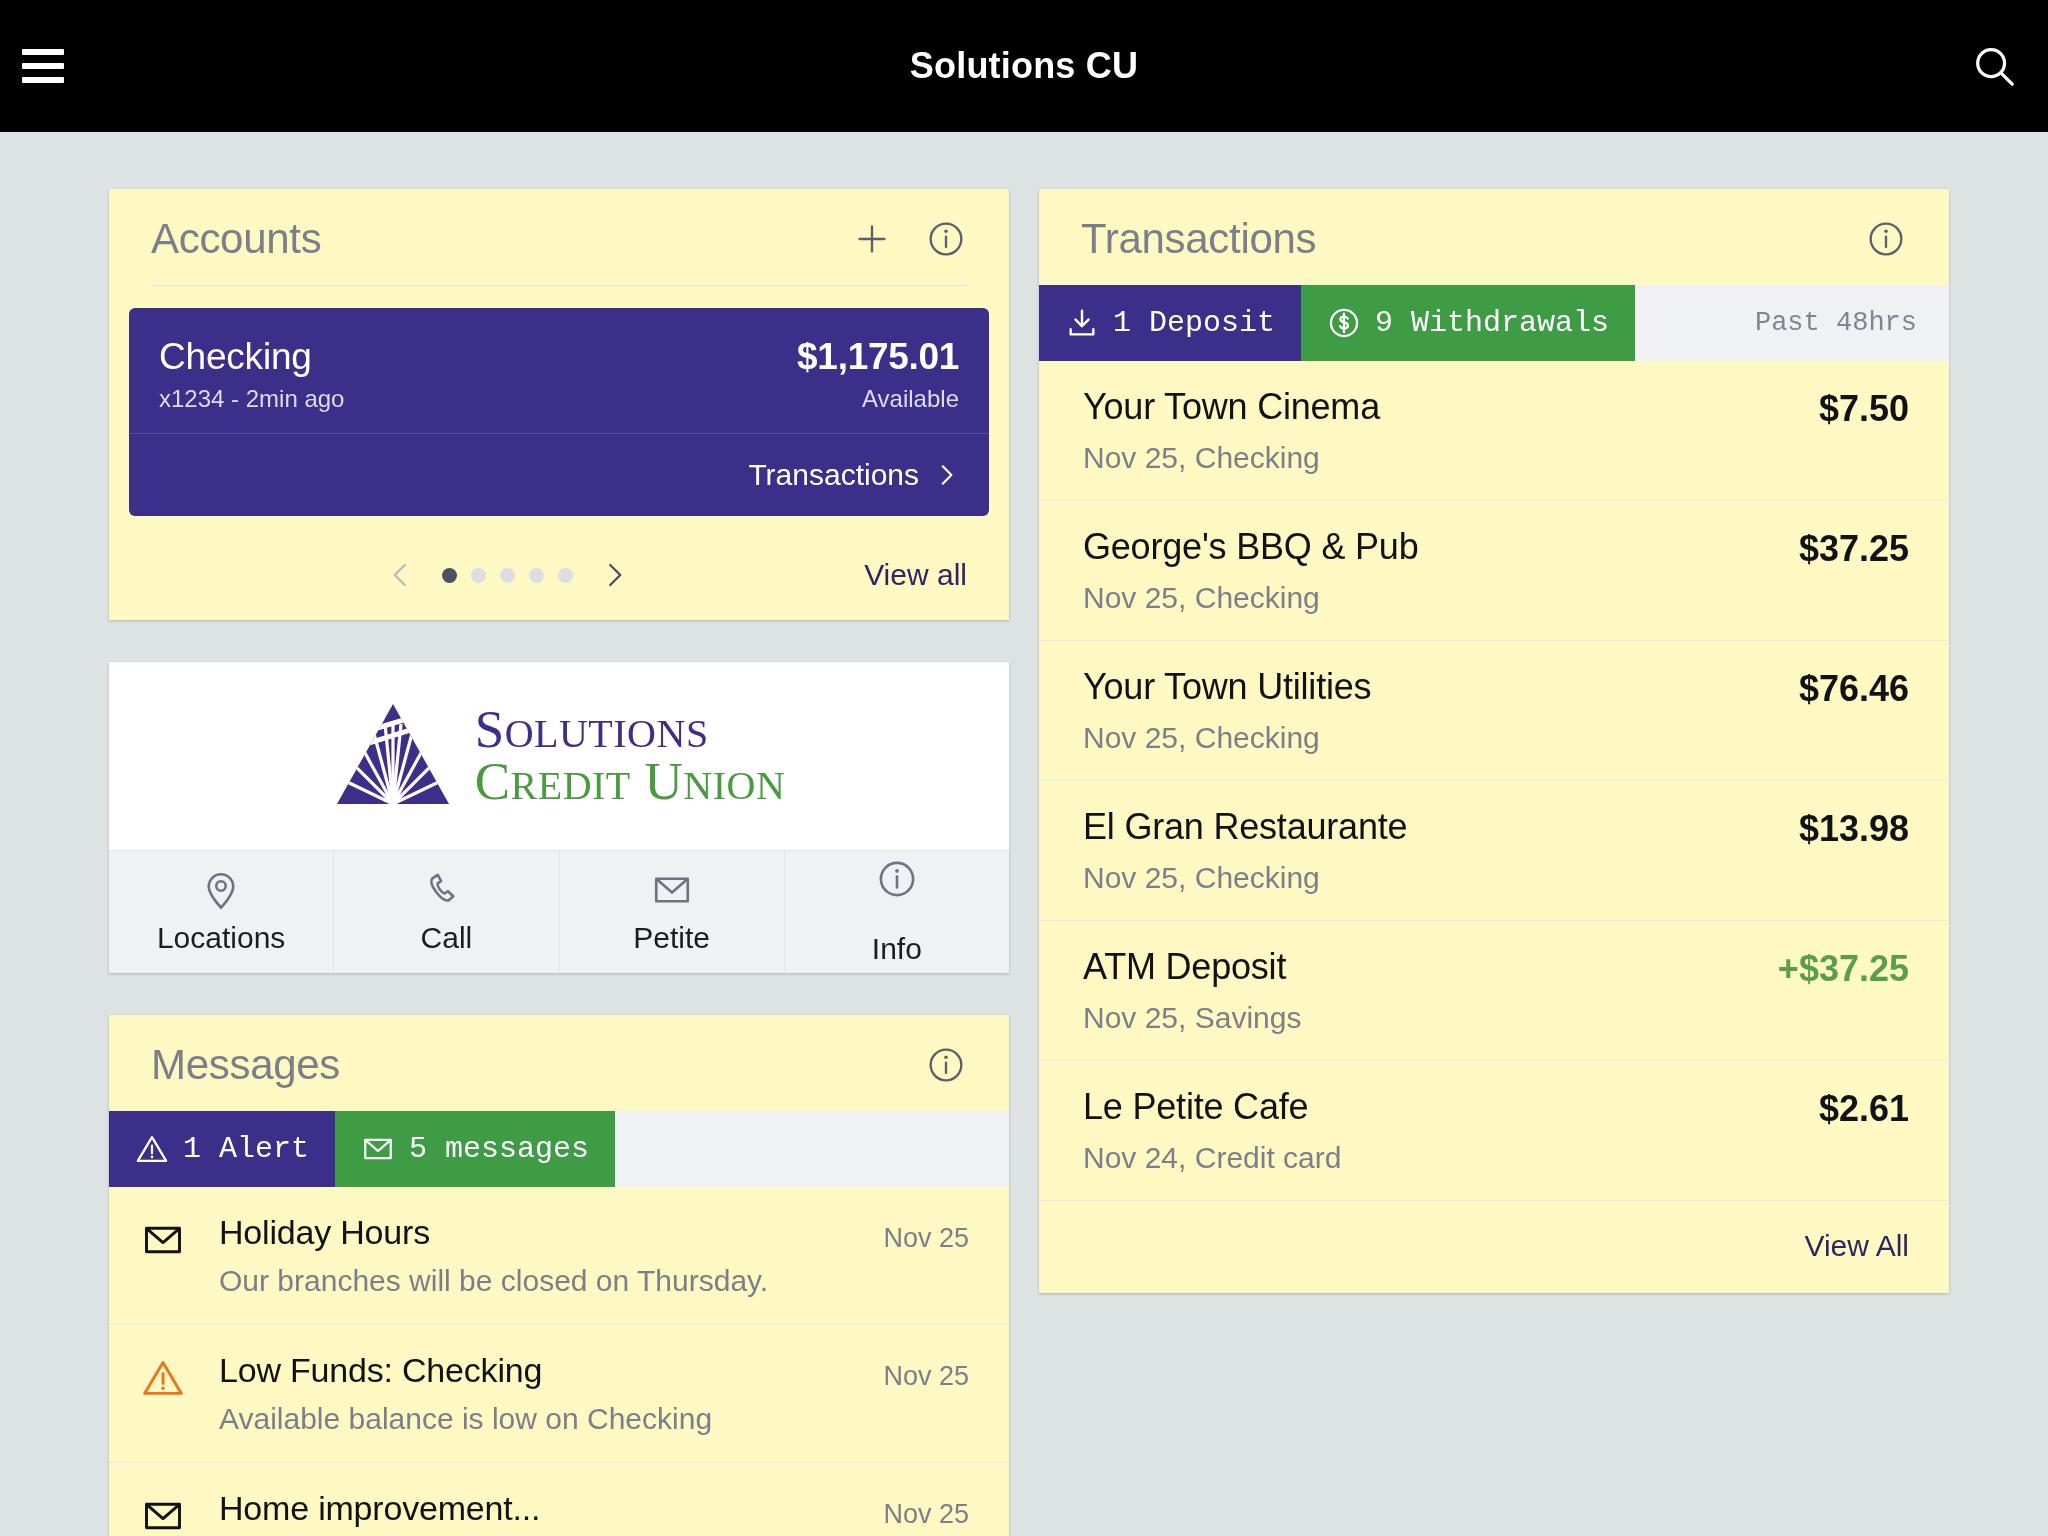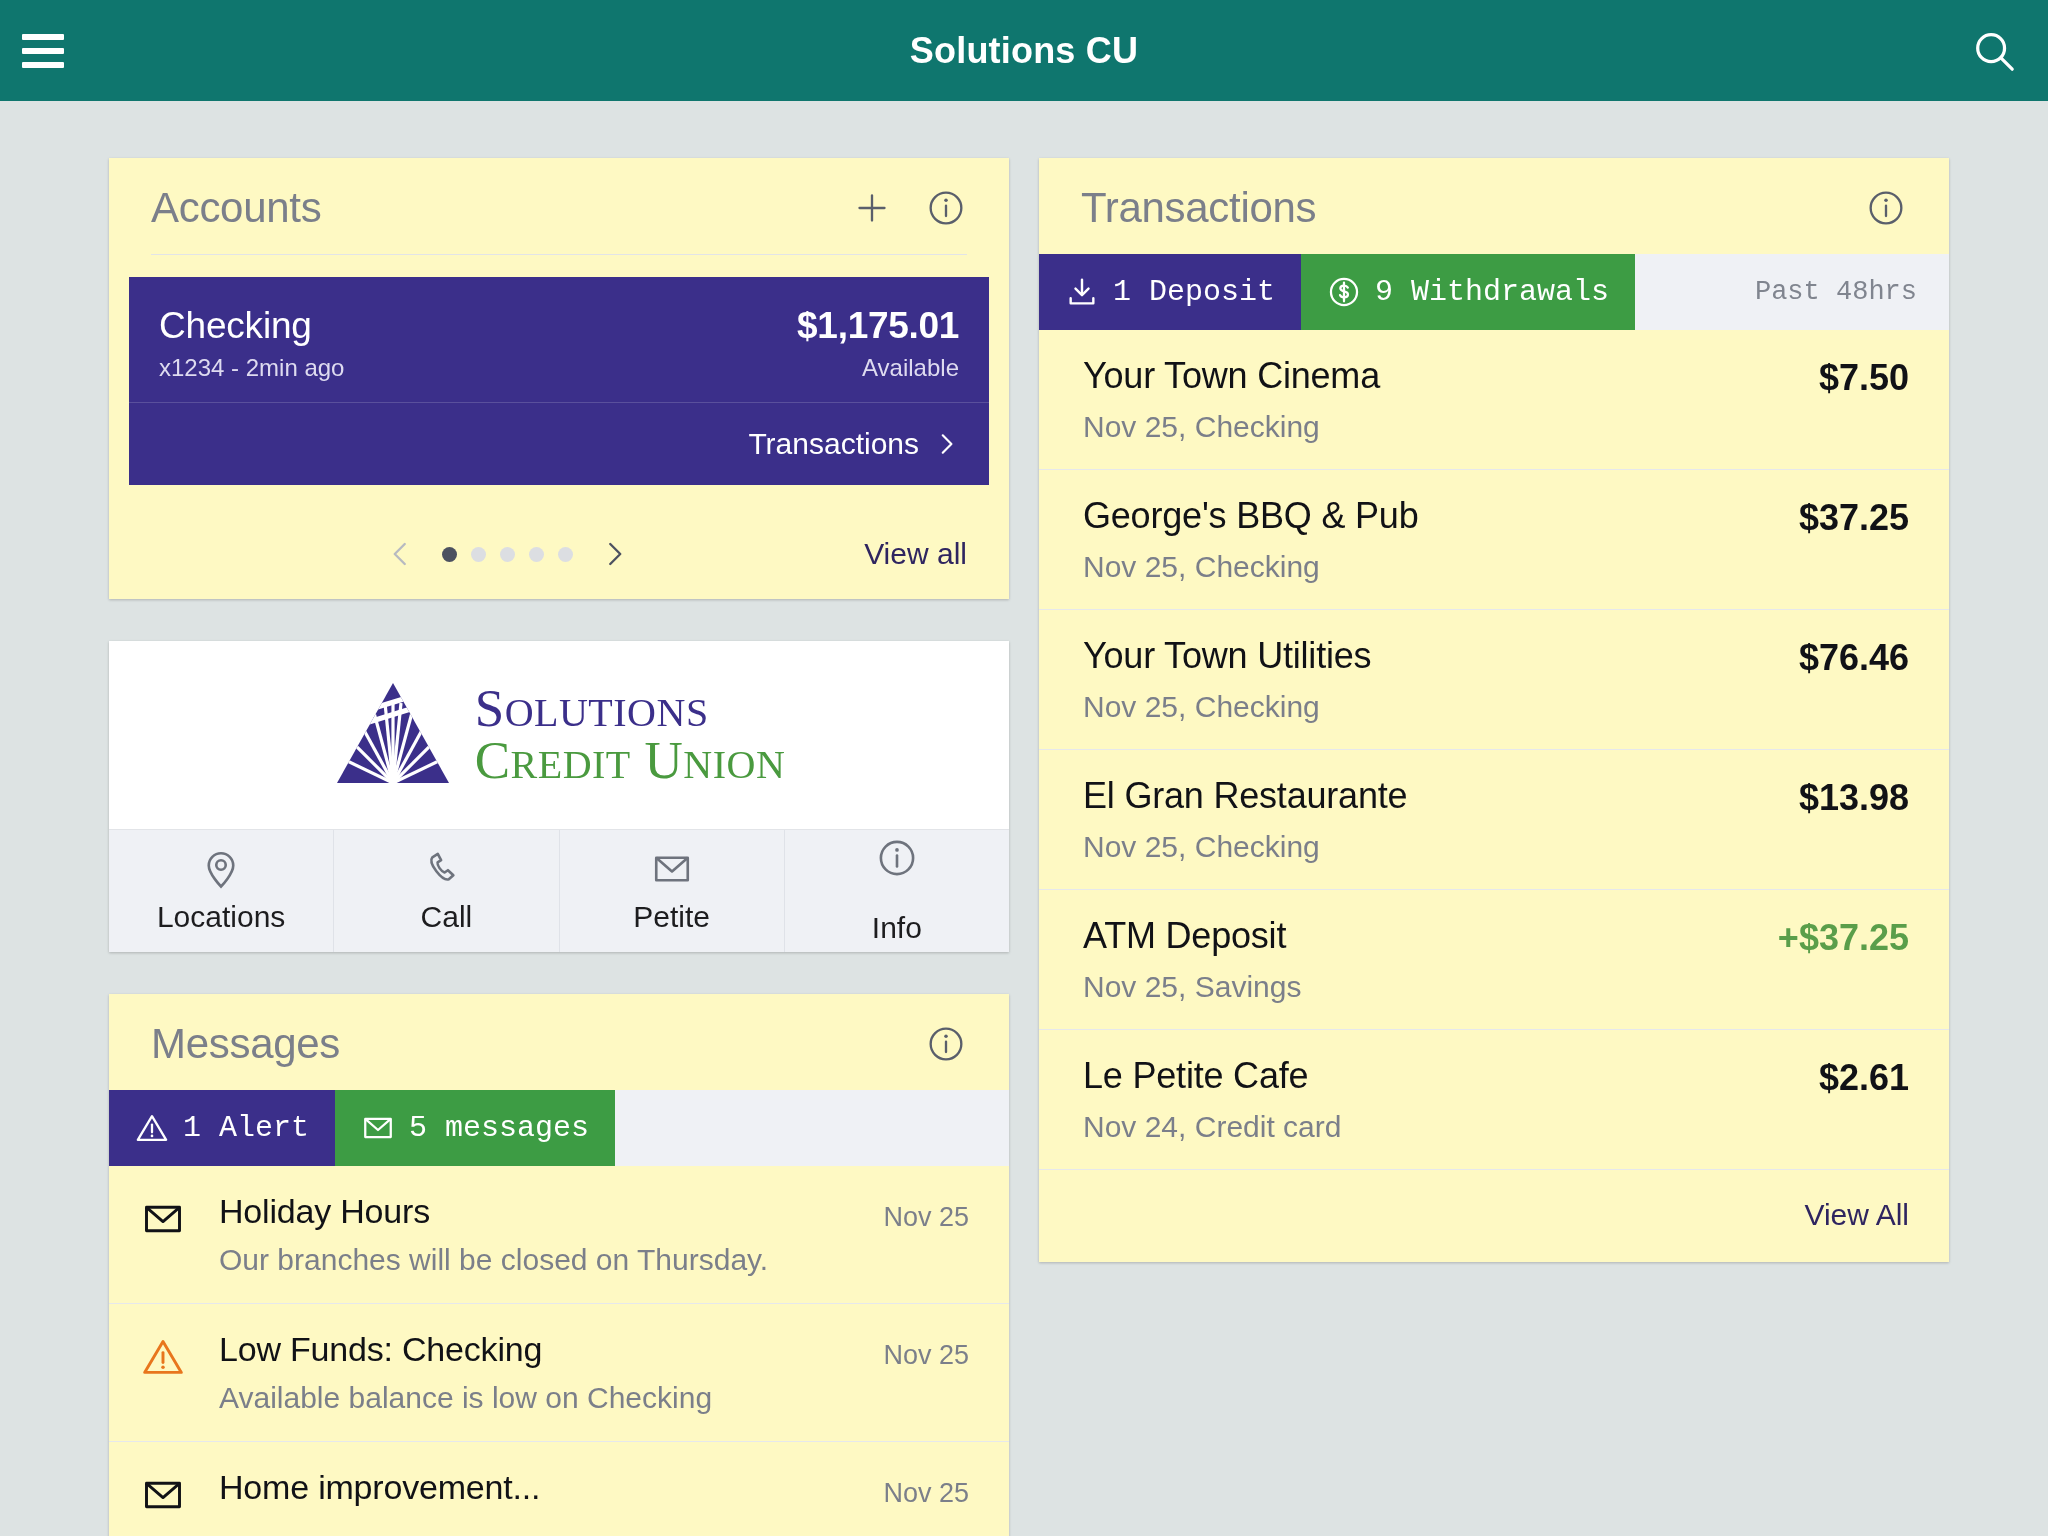--- a/index.html
+++ b/index.html
@@ -8,22 +8,22 @@
     width: 2048px;
     height: 1536px;
     overflow: hidden;
     background: #dde3e3;
     font-family: "Liberation Sans", sans-serif;
   }
 
   
   .appbar {
     position: relative;
-    height: 101px;
-    background: #0f766e;
+    height: 132px;
+    background: #000000;
     display: flex;
     align-items: center;
     justify-content: center;
   }
   .appbar-title {
     color: #ffffff;
     font-size: 36px;
     font-weight: bold;
     letter-spacing: .2px;
   }
@@ -90,23 +90,23 @@
   .head-icons { display: flex; align-items: center; gap: 28px; }
   .icon-btn {
     width: 46px; height: 46px;
     display: flex; align-items: center; justify-content: center;
     cursor: pointer;
   }
   .divider-line { height: 1px; background: #e2e4e8; margin: 0 42px; }
 
   
   .account-tile {
-    margin: 22px 20px 18px 20px;
+    margin: 22px 20px 8px 20px;
     background: #3b2f8a;
-    border-radius: 0;
+    border-radius: 6px;
     padding: 28px 30px 24px 30px;
     color: #ffffff;
     cursor: pointer;
   }
   .acct-row1 { display: flex; align-items: flex-start; }
   .acct-name { font-size: 37px; flex: 1; letter-spacing: -.2px; }
   .acct-bal  { font-size: 37px; font-weight: bold; letter-spacing: -.3px; }
   .acct-row2 { display: flex; align-items: flex-start; margin-top: 7px; }
   .acct-sub  { font-size: 24px; color: #dedbf0; flex: 1; }
   .acct-avail{ font-size: 24px; color: #dedbf0; }

